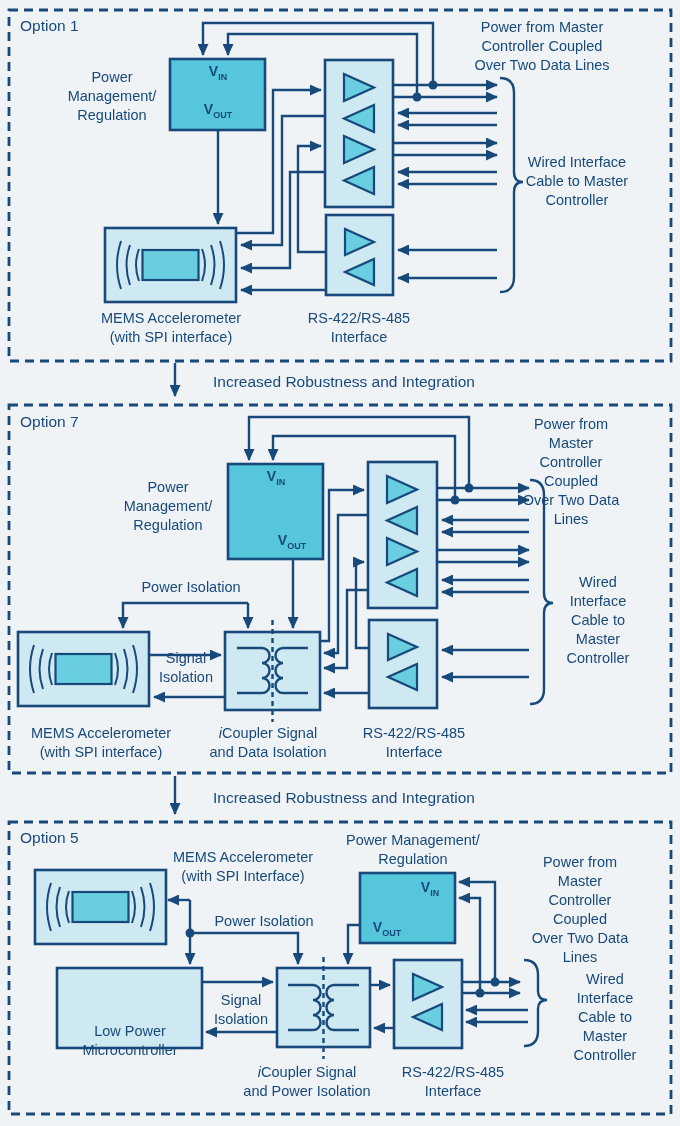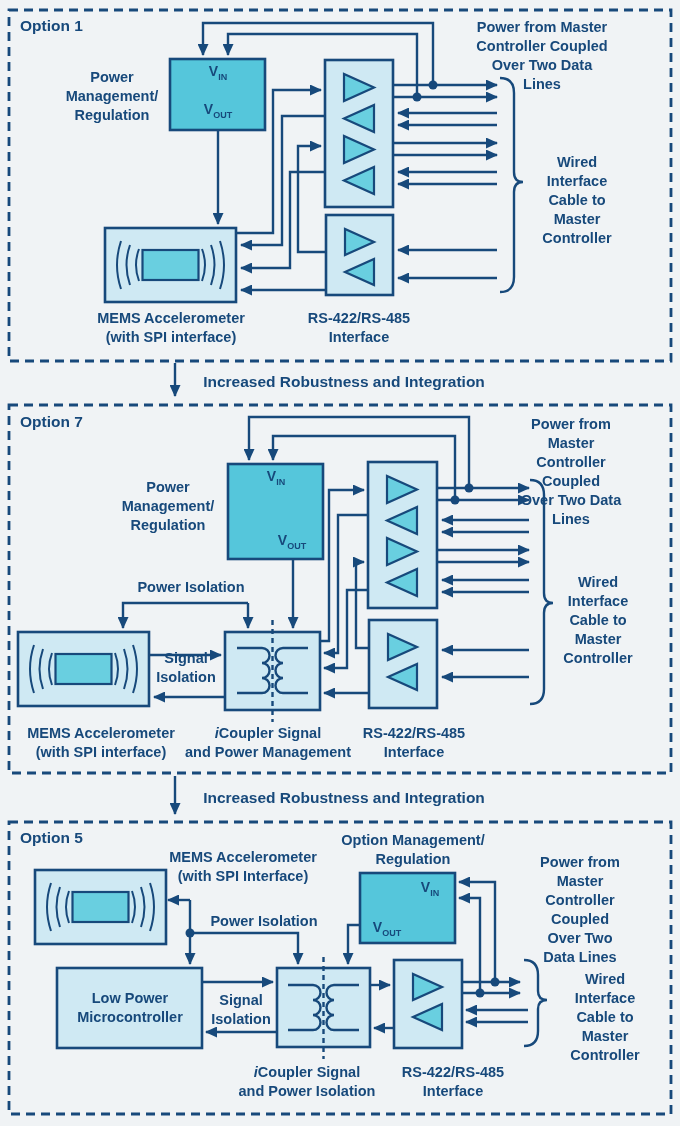--- a/index.html
+++ b/index.html
@@ -13,21 +13,21 @@
   .ln{stroke:var(--line);stroke-width:2.4;fill:none;}
   .panel{stroke:var(--line);stroke-width:2.8;fill:none;stroke-dasharray:9 6;}
   .blkL{fill:var(--light);stroke:var(--line);stroke-width:2.6;}
   .blkT{fill:var(--teal);stroke:var(--line);stroke-width:2.6;}
   .tri{fill:var(--tri);stroke:var(--line);stroke-width:2.2;}
   .arc{stroke:var(--line);stroke-width:2;fill:none;}
   .coil{stroke:var(--line);stroke-width:2.4;fill:none;}
   .cdash{stroke-dasharray:5 4;}
   .dot{fill:var(--line);}
   #ah path{fill:var(--line);}
-  .lbl{position:absolute;font-weight:bold;font-size:14.5px;line-height:19px;
+  .lbl{position:absolute;font-weight:normal;font-size:14.5px;line-height:19px;
     white-space:pre-line;text-align:center;transform:translateX(-50%);}
   .lbl.left{transform:none;text-align:left;}
   .title{font-size:15.5px;}
   .vlab{position:absolute;font-weight:bold;font-size:14px;transform:translateX(-50%);}
   .vlab sub{font-size:9px;}
   .wm{position:absolute;font-weight:bold;font-size:16.5px;color:var(--watermark);
     opacity:.9;letter-spacing:.5px;}
   .ital{font-style:italic;}
 </style>
 </head>
@@ -225,38 +225,38 @@
 Over Two Data Lines</div>
 <div class="lbl" style="left:598px;top:573px;">Wired Interface
 Cable to Master
 Controller</div>
 <div class="lbl" style="left:191px;top:578px;">Power Isolation</div>
 <div class="lbl" style="left:186px;top:649px;">Signal
 Isolation</div>
 <div class="lbl" style="left:101px;top:724px;">MEMS Accelerometer
 (with SPI interface)</div>
 <div class="lbl" style="left:268px;top:724px;"><span class="ital">i</span><span>Coupler Signal
-and Power Management</span></div>
+and Data Isolation</span></div>
 <div class="lbl" style="left:414px;top:724px;">RS-422/RS-485
 Interface</div>
 
 <div class="lbl title" style="left:344px;top:788px;">Increased Robustness and Integration</div>
 
 <div class="lbl left title" style="left:20px;top:828px;">Option 5</div>
 <div class="lbl" style="left:243px;top:848px;">MEMS Accelerometer
 (with SPI Interface)</div>
-<div class="lbl" style="left:413px;top:831px;">Option Management/
+<div class="lbl" style="left:413px;top:831px;">Power Management/
 Regulation</div>
 <div class="vlab" style="left:430px;top:879px;"><span>V</span><sub>IN</sub></div>
 <div class="vlab" style="left:387px;top:919px;"><span>V</span><sub>OUT</sub></div>
 <div class="lbl" style="left:580px;top:853px;">Power from Master
 Controller Coupled
 Over Two Data Lines</div>
 <div class="lbl" style="left:264px;top:912px;">Power Isolation</div>
-<div class="lbl" style="left:130px;top:989px;">Low Power
+<div class="lbl" style="left:130px;top:1022px;">Low Power
 Microcontroller</div>
 <div class="lbl" style="left:241px;top:991px;">Signal
 Isolation</div>
 <div class="lbl" style="left:307px;top:1063px;"><span class="ital">i</span><span>Coupler Signal
 and Power Isolation</span></div>
 <div class="lbl" style="left:453px;top:1063px;">RS-422/RS-485
 Interface</div>
 <div class="lbl" style="left:605px;top:970px;">Wired Interface
 Cable to Master
 Controller</div>

